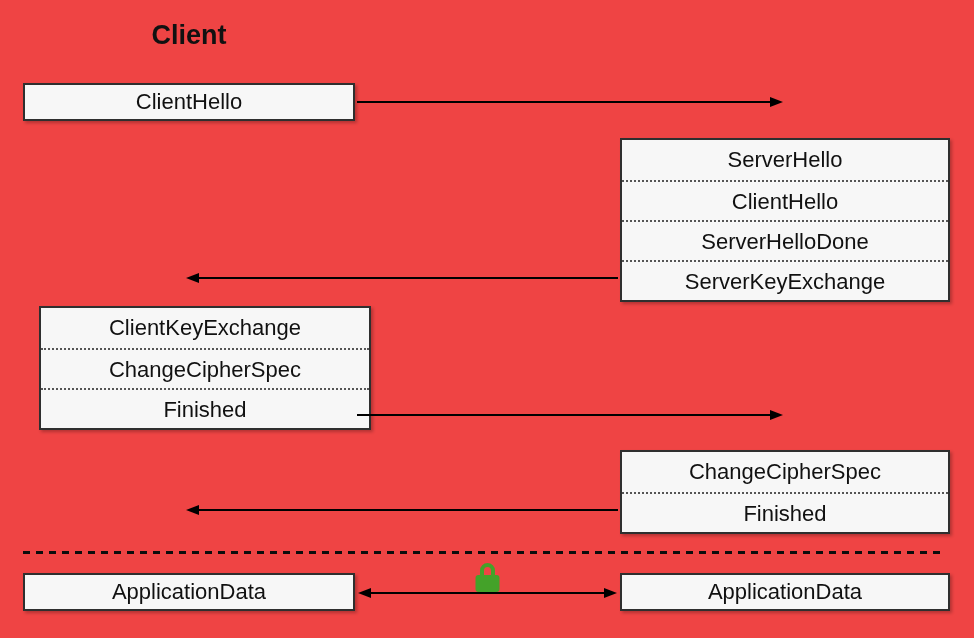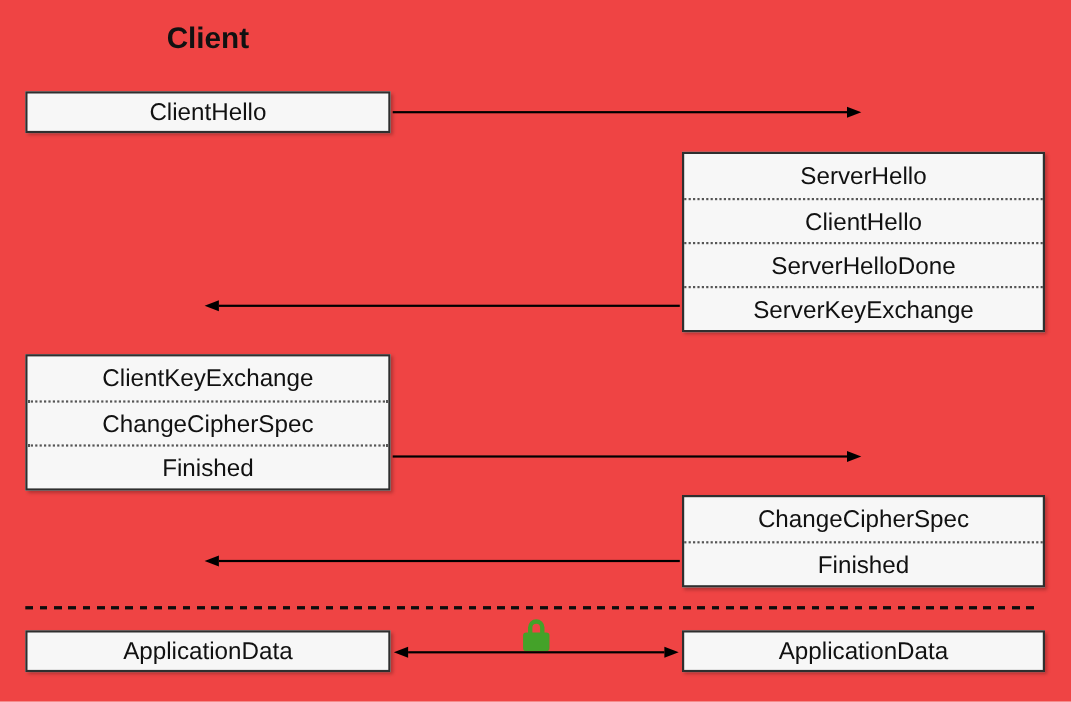--- a/index.html
+++ b/index.html
@@ -85,21 +85,21 @@
     <div class="row">ServerHello</div>
     <div class="row">ClientHello</div>
     <div class="row">ServerHelloDone</div>
     <div class="row">ServerKeyExchange</div>
   </div>
   <div class="arrow" style="left:199px;top:273px;width:419px;">
     <div class="shaft"></div>
     <div class="head-left"></div>
   </div>
 
-  <div class="msg-box col-client" style="top:322px;">
+  <div class="msg-box col-client" style="top:306px;margin-left:16px;">
     <div class="row">ClientKeyExchange</div>
     <div class="row">ChangeCipherSpec</div>
     <div class="row">Finished</div>
   </div>
   <div class="arrow" style="left:357px;top:410px;width:413px;">
     <div class="shaft"></div>
     <div class="head-right"></div>
   </div>
 
   <div class="msg-box col-server" style="top:450px;">

